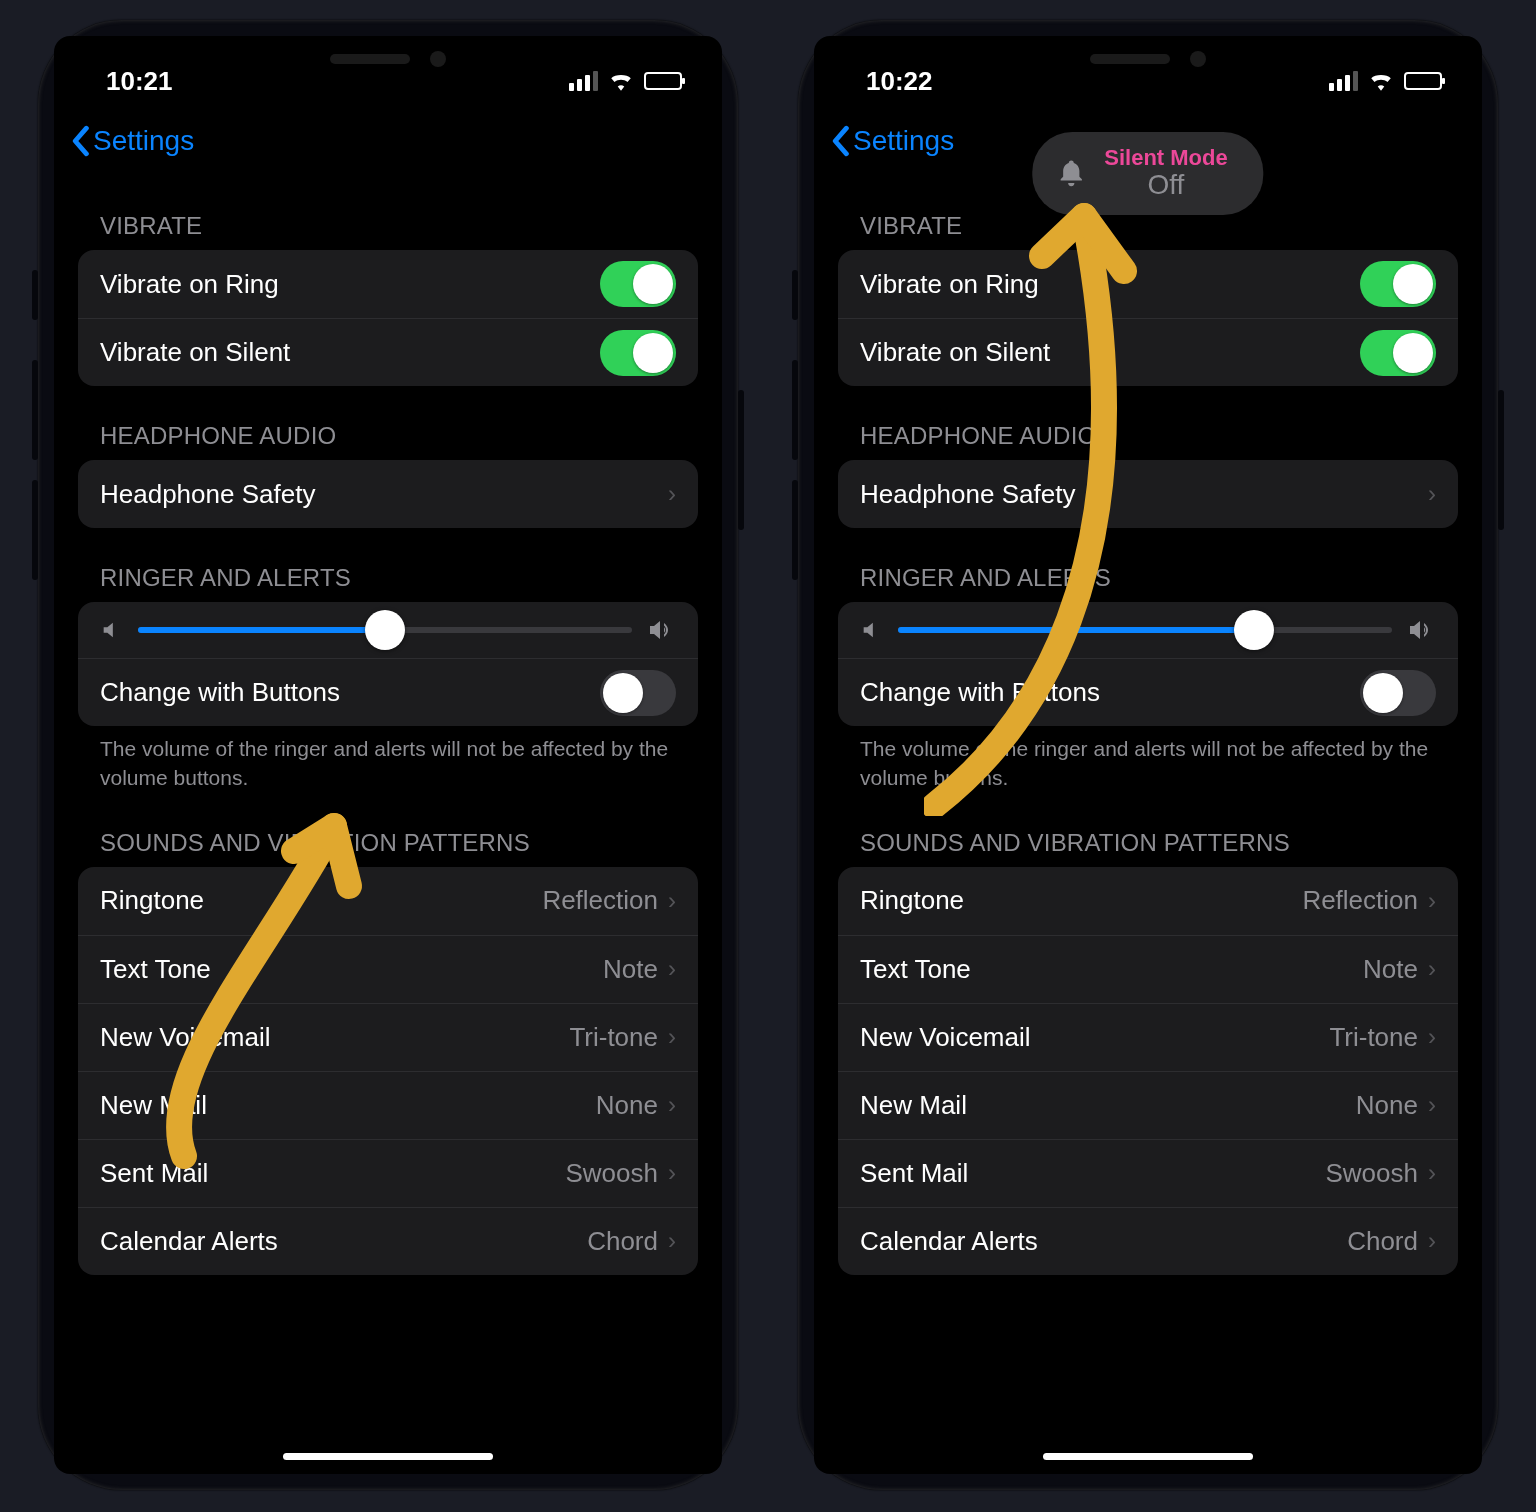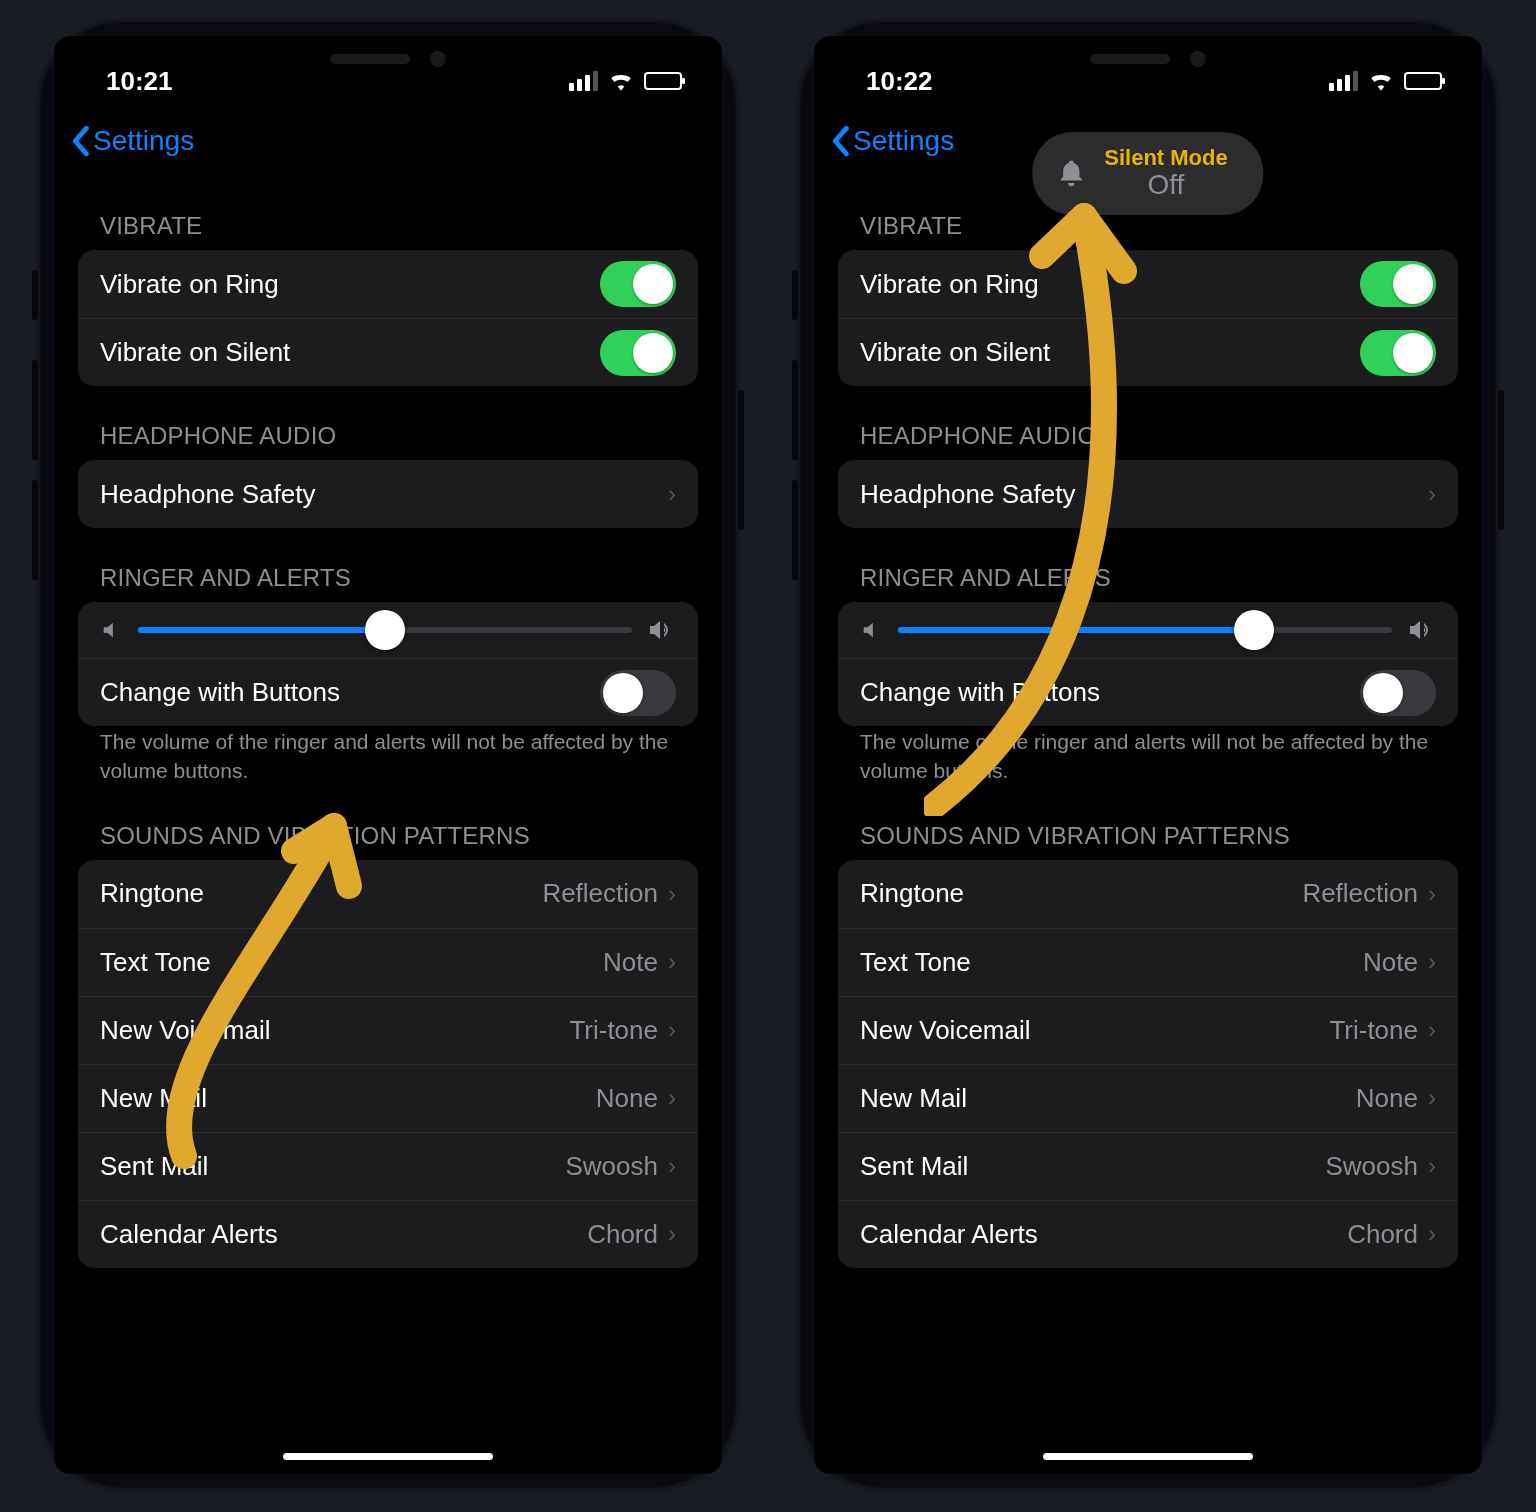--- a/index.html
+++ b/index.html
@@ -91,21 +91,21 @@
   .toggle.on { background:#30d158; }
   .toggle.off { background:#39393d; }
   .toggle .knob {
     width:40px; height:40px; border-radius:50%; background:#fff; position:absolute; top:3px;
     box-shadow:0 1px 3px rgba(0,0,0,.4);
   }
   .toggle.on .knob { right:3px; }
   .toggle.off .knob { left:3px; }
 
   .footer-note {
-    color:#8e8e93; font-size:21px; padding:1px 22px 0 22px; line-height:1.4;
+    color:#8e8e93; font-size:21px; padding:8px 22px 0 22px; line-height:1.4;
   }
 
   .slider-row { display:flex; align-items:center; gap:16px; padding:16px 22px; }
   .vol-icon { color:#8e8e93; }
   .slider {
     flex:1; height:6px; background:#39393d; border-radius:3px; position:relative;
   }
   .slider .track { height:6px; background:#0a84ff; border-radius:3px; position:absolute; left:0; top:0; }
   .slider .thumb {
     width:40px; height:40px; background:#fff; border-radius:50%; position:absolute; top:50%; transform:translate(-50%,-50%);
@@ -117,21 +117,21 @@
     width:210px; height:7px; background:#fff; border-radius:4px; z-index:30;
   }
 
   .silent-pill {
     position:absolute; top:96px; left:50%; transform:translateX(-50%);
     background:#2c2c2e; border-radius:40px; padding:14px 36px 14px 24px;
     display:flex; align-items:center; gap:18px; z-index:25;
     box-shadow:0 4px 20px rgba(0,0,0,.5);
   }
   .silent-pill .txt { display:flex; flex-direction:column; align-items:center; line-height:1.1;}
-  .silent-pill .title { color:#eab308; font-size:22px; font-weight:600;}
+  .silent-pill .title { color:#ec4899; font-size:22px; font-weight:600;}
   .silent-pill .state { color:#8e8e93; font-size:28px; }
   .bell { color:#8e8e93; }
 
   
   .arrow { position:absolute; z-index:40; pointer-events:none; }
 
 </style>
 </head>
 <body>
 

